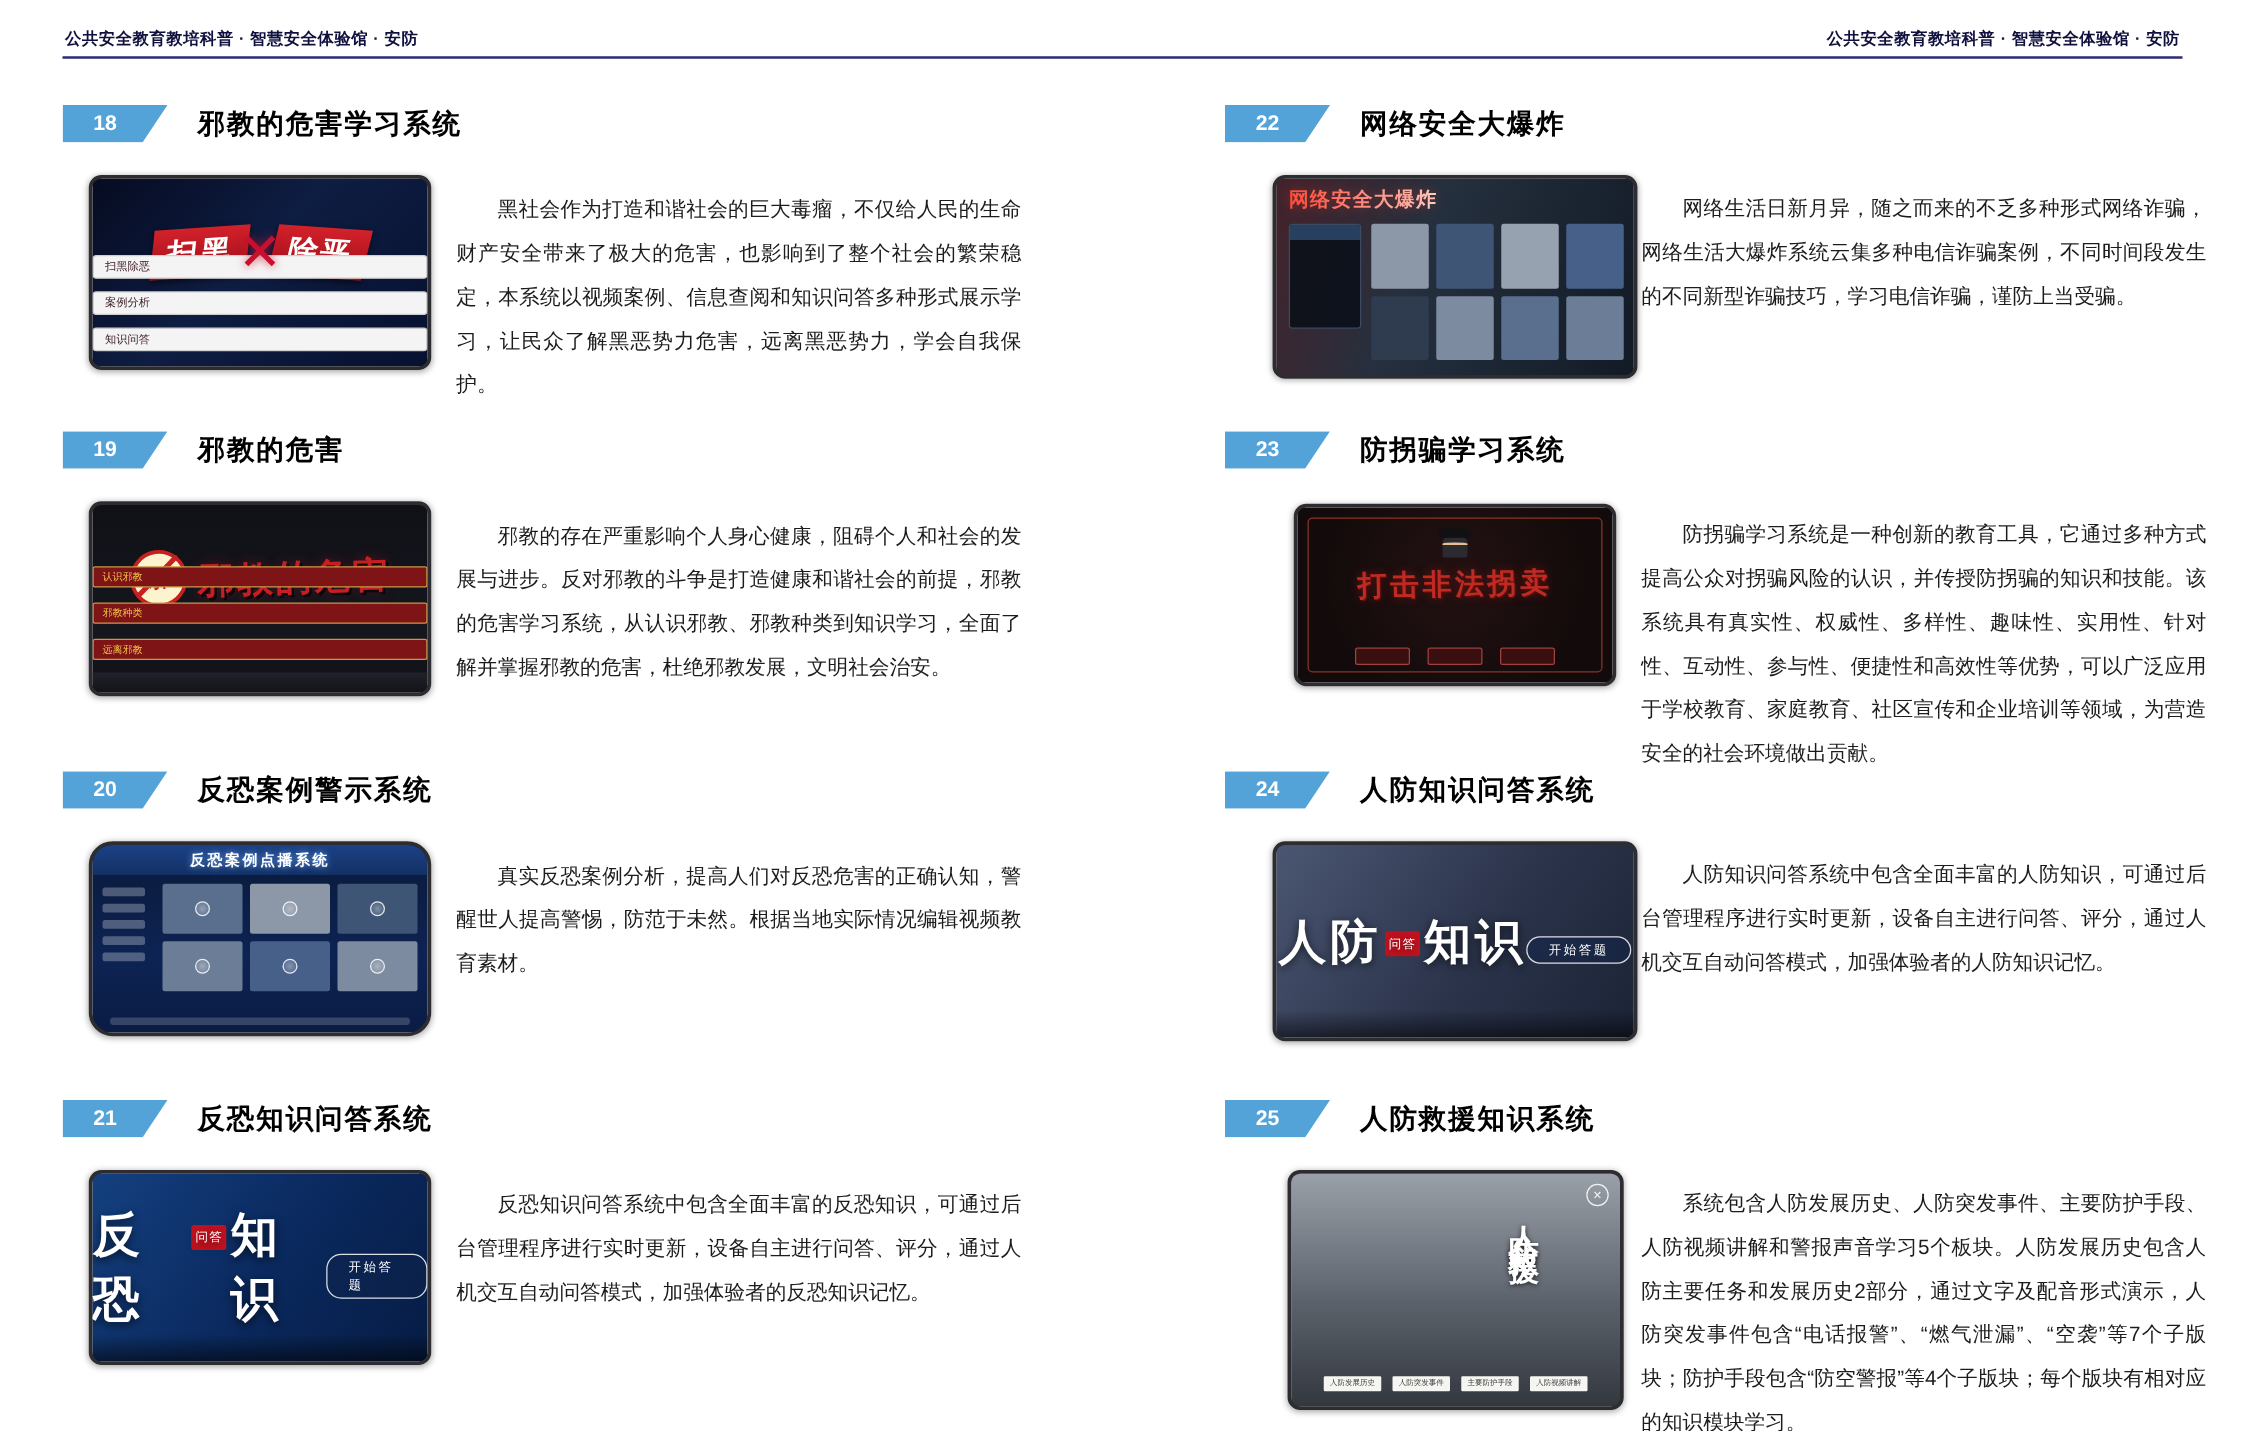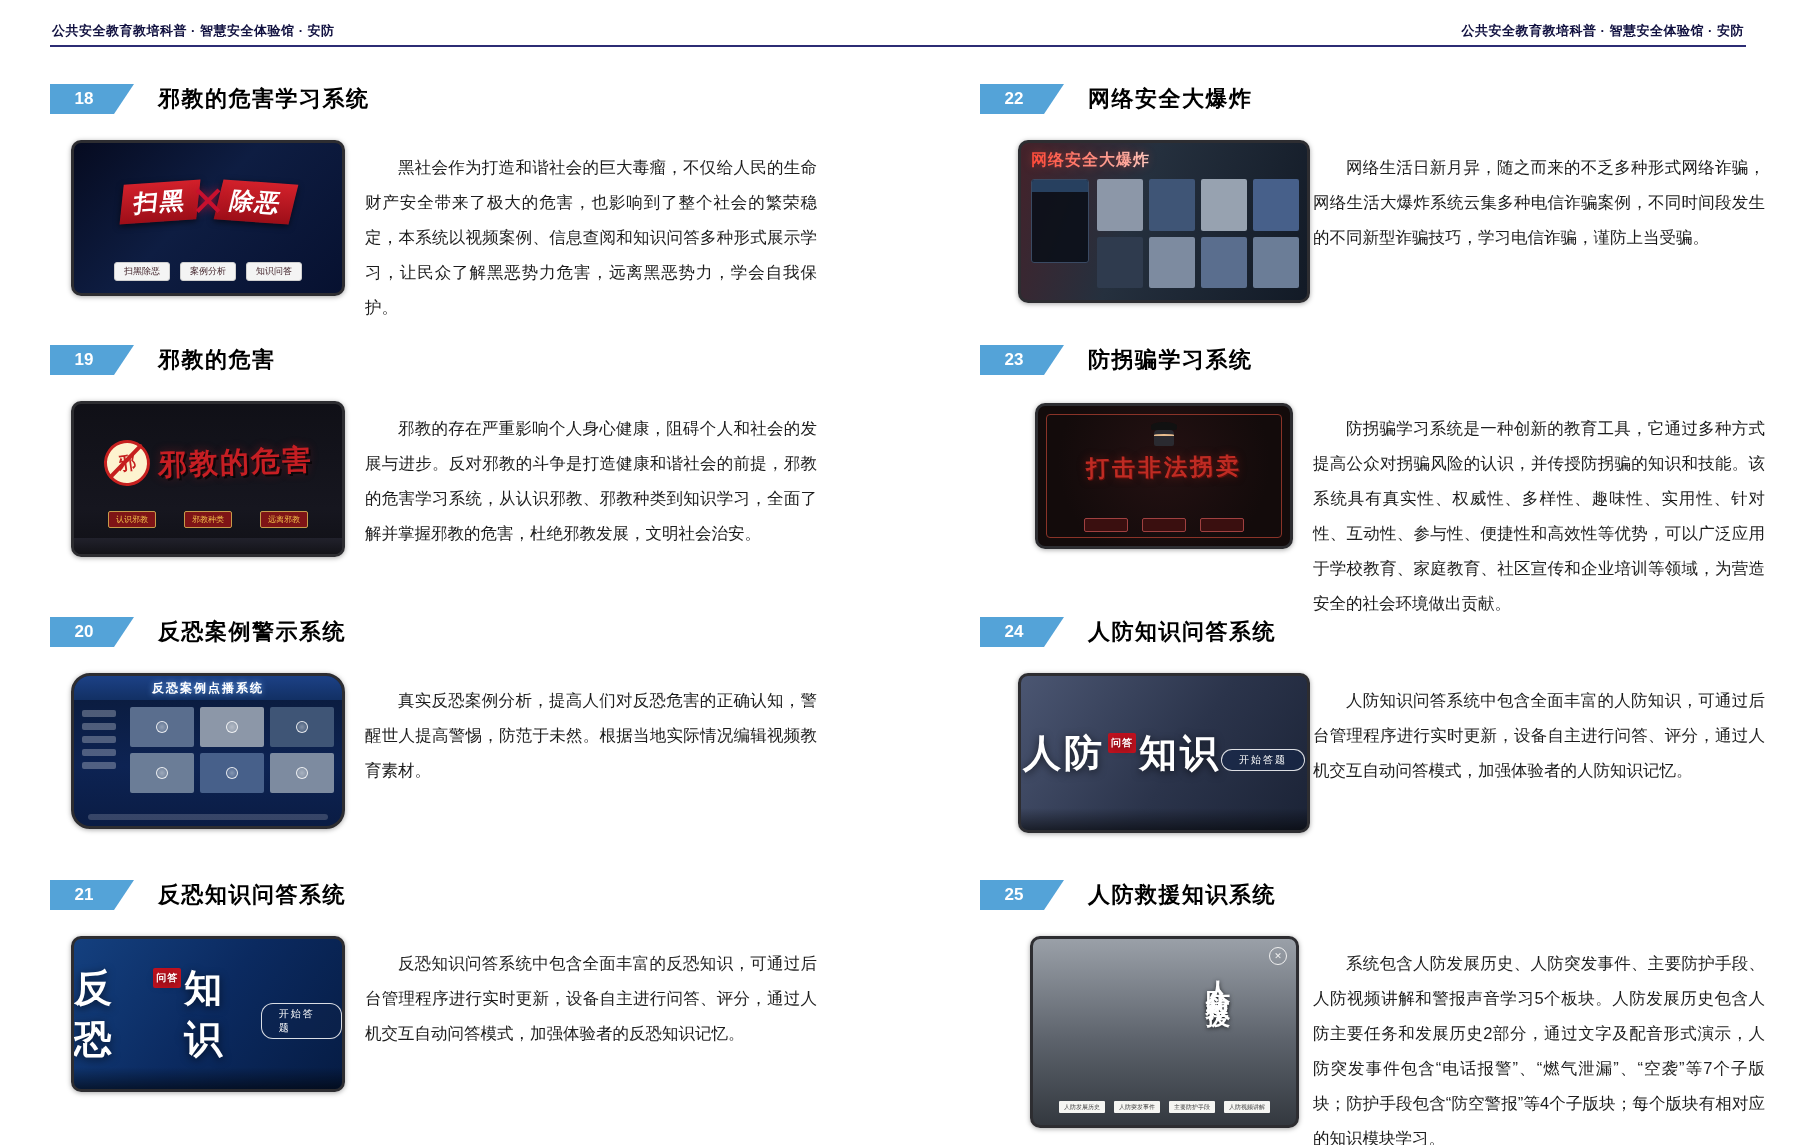--- a/index.html
+++ b/index.html
@@ -47,37 +47,37 @@
   .t18{background:linear-gradient(135deg,#060b20 0%,#0e1d42 45%,#071130 100%);}
   .t18-row{display:flex;align-items:center;justify-content:center;margin-top:34px;}
   .t18-ribbon{
     background:linear-gradient(#d3212b,#9c0e18);color:#fff;font-size:24px;font-weight:bold;
     padding:4px 12px;letter-spacing:2px;box-shadow:0 2px 6px rgba(0,0,0,.6);
   }
   .t18-ribbon.l{transform:skewX(-10deg) rotate(-4deg);}
   .t18-ribbon.r{transform:skewX(-10deg) rotate(4deg);}
   .t18-x{color:#c8102e;font-size:42px;font-weight:bold;margin:0 -8px;z-index:2;text-shadow:0 0 8px rgba(200,16,46,.8);}
   .t18-x::before{content:"✕";}
-  .t18-btns{position:absolute;bottom:12px;width:100%;display:flex;justify-content:center;gap:10px;}
+  .t18-btns{position:absolute;bottom:12px;width:100%;display:flex;justify-content:center;gap:10px;flex-direction:column;}
   .t18-btn{background:#f4f4f4;border:1px solid #cfcfcf;border-radius:3px;color:#42232a;font-size:9px;padding:2px 9px;}
 
   
   .t19{background:linear-gradient(#101017,#16161f 70%,#101016);}
   .t19-main{display:flex;align-items:center;justify-content:center;margin-top:36px;gap:8px;}
   .t19-stamp{
     width:40px;height:40px;border-radius:50%;background:#fdf3cf;border:3px solid #c6201f;
     display:flex;align-items:center;justify-content:center;position:relative;flex:none;transform:rotate(-8deg);
   }
   .t19-stamp i{font-style:normal;color:#c6201f;font-size:18px;font-weight:bold;}
   .t19-stamp::after{content:"";position:absolute;left:-4px;top:16px;width:46px;height:4px;background:#c6201f;transform:rotate(-38deg);border-radius:2px;}
   .t19-title{
     color:#c61e23;font-size:29px;font-weight:bold;letter-spacing:2px;transform:rotate(-2deg);
     text-shadow:2px 2px 0 rgba(0,0,0,.65),0 0 10px rgba(198,30,35,.4);
   }
-  .t19-btns{position:absolute;bottom:26px;width:100%;display:flex;justify-content:center;gap:28px;z-index:2;}
+  .t19-btns{position:absolute;bottom:26px;width:100%;display:flex;justify-content:center;gap:12px;z-index:2;flex-direction:column;}
   .t19-btn{background:#7e1416;border:1px solid #c59a4a;color:#f3c14b;font-size:8px;padding:2px 7px;border-radius:2px;}
   .t19-skyline{position:absolute;bottom:0;width:100%;height:16px;background:linear-gradient(#23232e,#131318);opacity:.9;}
 
   
   .t20{background:linear-gradient(#0a1a3a,#0d2353 60%,#0a1c44);border-radius:19px;}
   .t20-head{
     height:24px;line-height:24px;text-align:center;color:#fff;font-size:12px;font-weight:bold;letter-spacing:2px;
     background:linear-gradient(#1c4186,#123064);text-shadow:0 0 6px rgba(120,180,255,.9);
   }
   .t20-body{display:flex;padding:7px 8px 0 8px;}
@@ -89,22 +89,22 @@
     content:"";position:absolute;left:50%;top:50%;width:10px;height:10px;margin:-6px 0 0 -6px;
     border:1px solid rgba(255,255,255,.85);border-radius:50%;
     background:radial-gradient(circle,rgba(255,255,255,.35),transparent);
   }
   .t20-strip{position:absolute;bottom:6px;left:14px;right:14px;height:6px;background:rgba(255,255,255,.18);border-radius:3px;}
 
   
   .tqa{display:flex;flex-direction:row;align-items:center;justify-content:center;}
   .tqa-title{display:flex;align-items:flex-start;color:#fff;font-size:38px;font-weight:bold;letter-spacing:3px;text-shadow:0 2px 8px rgba(0,0,0,.65);}
   .tqa-seal{
-    background:#c1121f;color:#fff;font-size:10px;font-weight:bold;padding:3px 3px;border-radius:2px;
-    margin:0 3px;transform:translateY(5px);letter-spacing:1px;flex:none;align-self:flex-start;
+    background:#c1121f;color:#fff;font-size:10px;font-weight:normal;padding:3px 3px;border-radius:2px;
+    margin:12px 3px;transform:translateY(5px);letter-spacing:1px;flex:none;align-self:flex-start;
   }
   .tqa-btn{
     margin-top:13px;border:1px solid rgba(255,255,255,.85);background:rgba(15,35,75,.45);
     color:#fff;font-size:10px;padding:3px 17px;border-radius:12px;letter-spacing:2px;
   }
   .t21{background:linear-gradient(125deg,#14407f 0%,#0b2a60 50%,#061c44 100%);}
   .t21::after,.t24::after{content:"";position:absolute;bottom:0;left:0;width:100%;height:22px;background:linear-gradient(transparent,rgba(0,0,0,.55));}
   .t24{width:286px;height:154px;background:linear-gradient(125deg,#4b5672 0%,#2b344b 55%,#1b2336 100%);}
 
   

